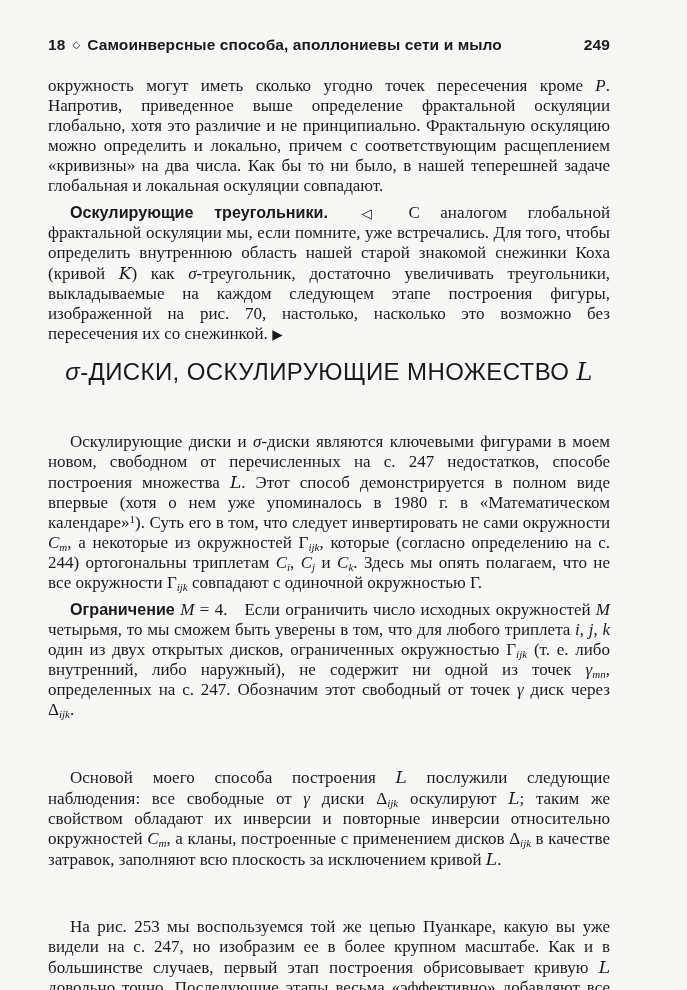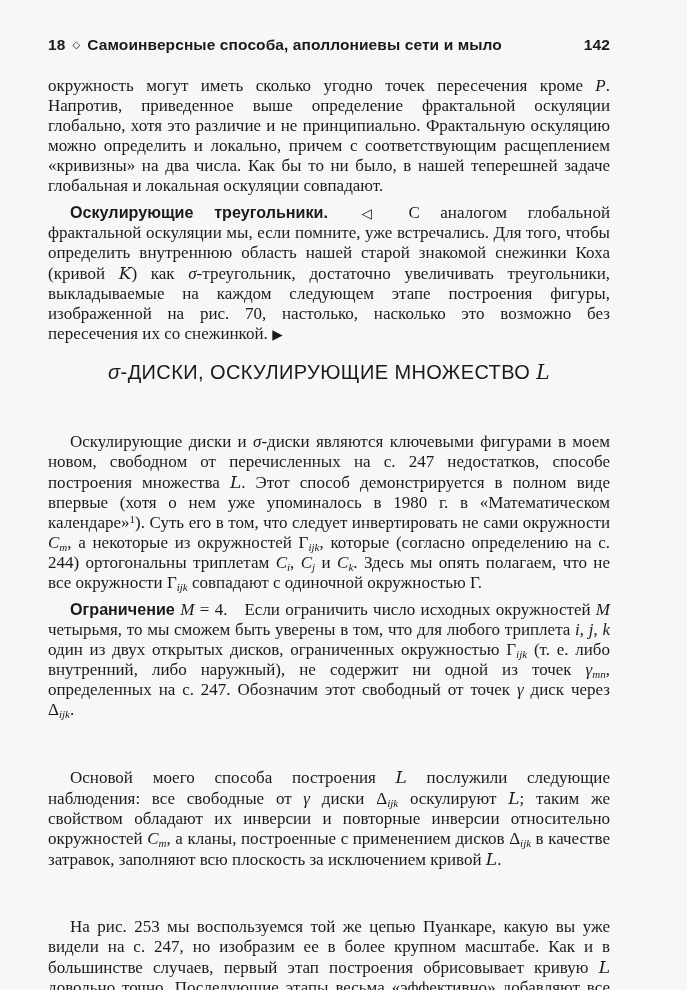--- a/index.html
+++ b/index.html
@@ -43,21 +43,21 @@
     line-height: 20px;
     text-align: justify;
   }
   p.indent { text-indent: 22px; margin-top: 47px; }
   p.sp { margin-top: 6px; }
   p.cont { text-align-last: justify; }
   
   h2.section {
     font-family: "Liberation Sans", "DejaVu Sans", sans-serif;
     font-weight: 400;
-    font-size: 20px;
+    font-size: 24px;
     letter-spacing: 0.4px;
     text-align: center;
     margin: 15px 0 17px 0;
     line-height: 26px;
   }
   
   .run-b {
     font-family: "Liberation Sans", "DejaVu Sans", sans-serif;
     font-weight: 700;
     font-size: 0.95em;
@@ -95,21 +95,21 @@
 <body>
 
 <div class="page">
 
   <header class="running-head">
     <span class="rh-left">
       <span>18</span>
       <span class="diamond">◇</span>
       <span>Самоинверсные способа, аполлониевы сети и мыло</span>
     </span>
-    <span>142</span>
+    <span>249</span>
   </header>
 
   <main>
     <p class="body"><span>окружность могут иметь сколько угодно точек пересечения кроме </span><span class="run-i">P</span><span>. Напротив, приведенное выше определение фрактальной оскуляции глобально, хотя это различие и не принципиально. Фрактальную оскуляцию можно определить и локально, причем с соответствующим расщеплением «кривизны» на два числа. Как бы то ни было, в нашей теперешней задаче глобальная и локальная оскуляции совпадают.</span></p>
 
     <p class="body indent sp"><span class="run-b">Оскулирующие треугольники.</span><span> </span><span class="run-sym">◁</span><span> С аналогом глобальной фрактальной оскуляции мы, если помните, уже встречались. Для того, чтобы определить внутреннюю область нашей старой знакомой снежинки Коха (кривой </span><span class="run-cal">K</span><span>) как </span><span class="run-i">σ</span><span>-треугольник, достаточно увеличивать треугольники, выкладываемые на каждом следующем этапе построения фигуры, изображенной на рис. 70, настолько, насколько это возможно без пересечения их со снежинкой. </span><span class="run-sym">▶</span></p>
 
     <h2 class="section"><span class="run-i">σ</span><span>-ДИСКИ, ОСКУЛИРУЮЩИЕ МНОЖЕСТВО </span><span class="run-cal">L</span></h2>
 
     <p class="body indent"><span>Оскулирующие диски и </span><span class="run-i">σ</span><span>-диски являются ключевыми фигурами в моем новом, свободном от перечисленных на с. 247 недостатков, способе построения множества </span><span class="run-cal">L</span><span>. Этот способ демонстрируется в полном виде впервые (хотя о нем уже упоминалось в 1980 г. в «Математическом календаре»</span><span class="run-sup">1</span><span>). Суть его в том, что следует инвертировать не сами окружности </span><span class="run-i">C</span><span class="run-sub">m</span><span>, а некоторые из окружностей Γ</span><span class="run-sub">ijk</span><span>, которые (согласно определению на с. 244) ортогональны триплетам </span><span class="run-i">C</span><span class="run-sub">i</span><span>, </span><span class="run-i">C</span><span class="run-sub">j</span><span> и </span><span class="run-i">C</span><span class="run-sub">k</span><span>. Здесь мы опять полагаем, что не все окружности Γ</span><span class="run-sub">ijk</span><span> совпадают с одиночной окружностью Γ.</span></p>

